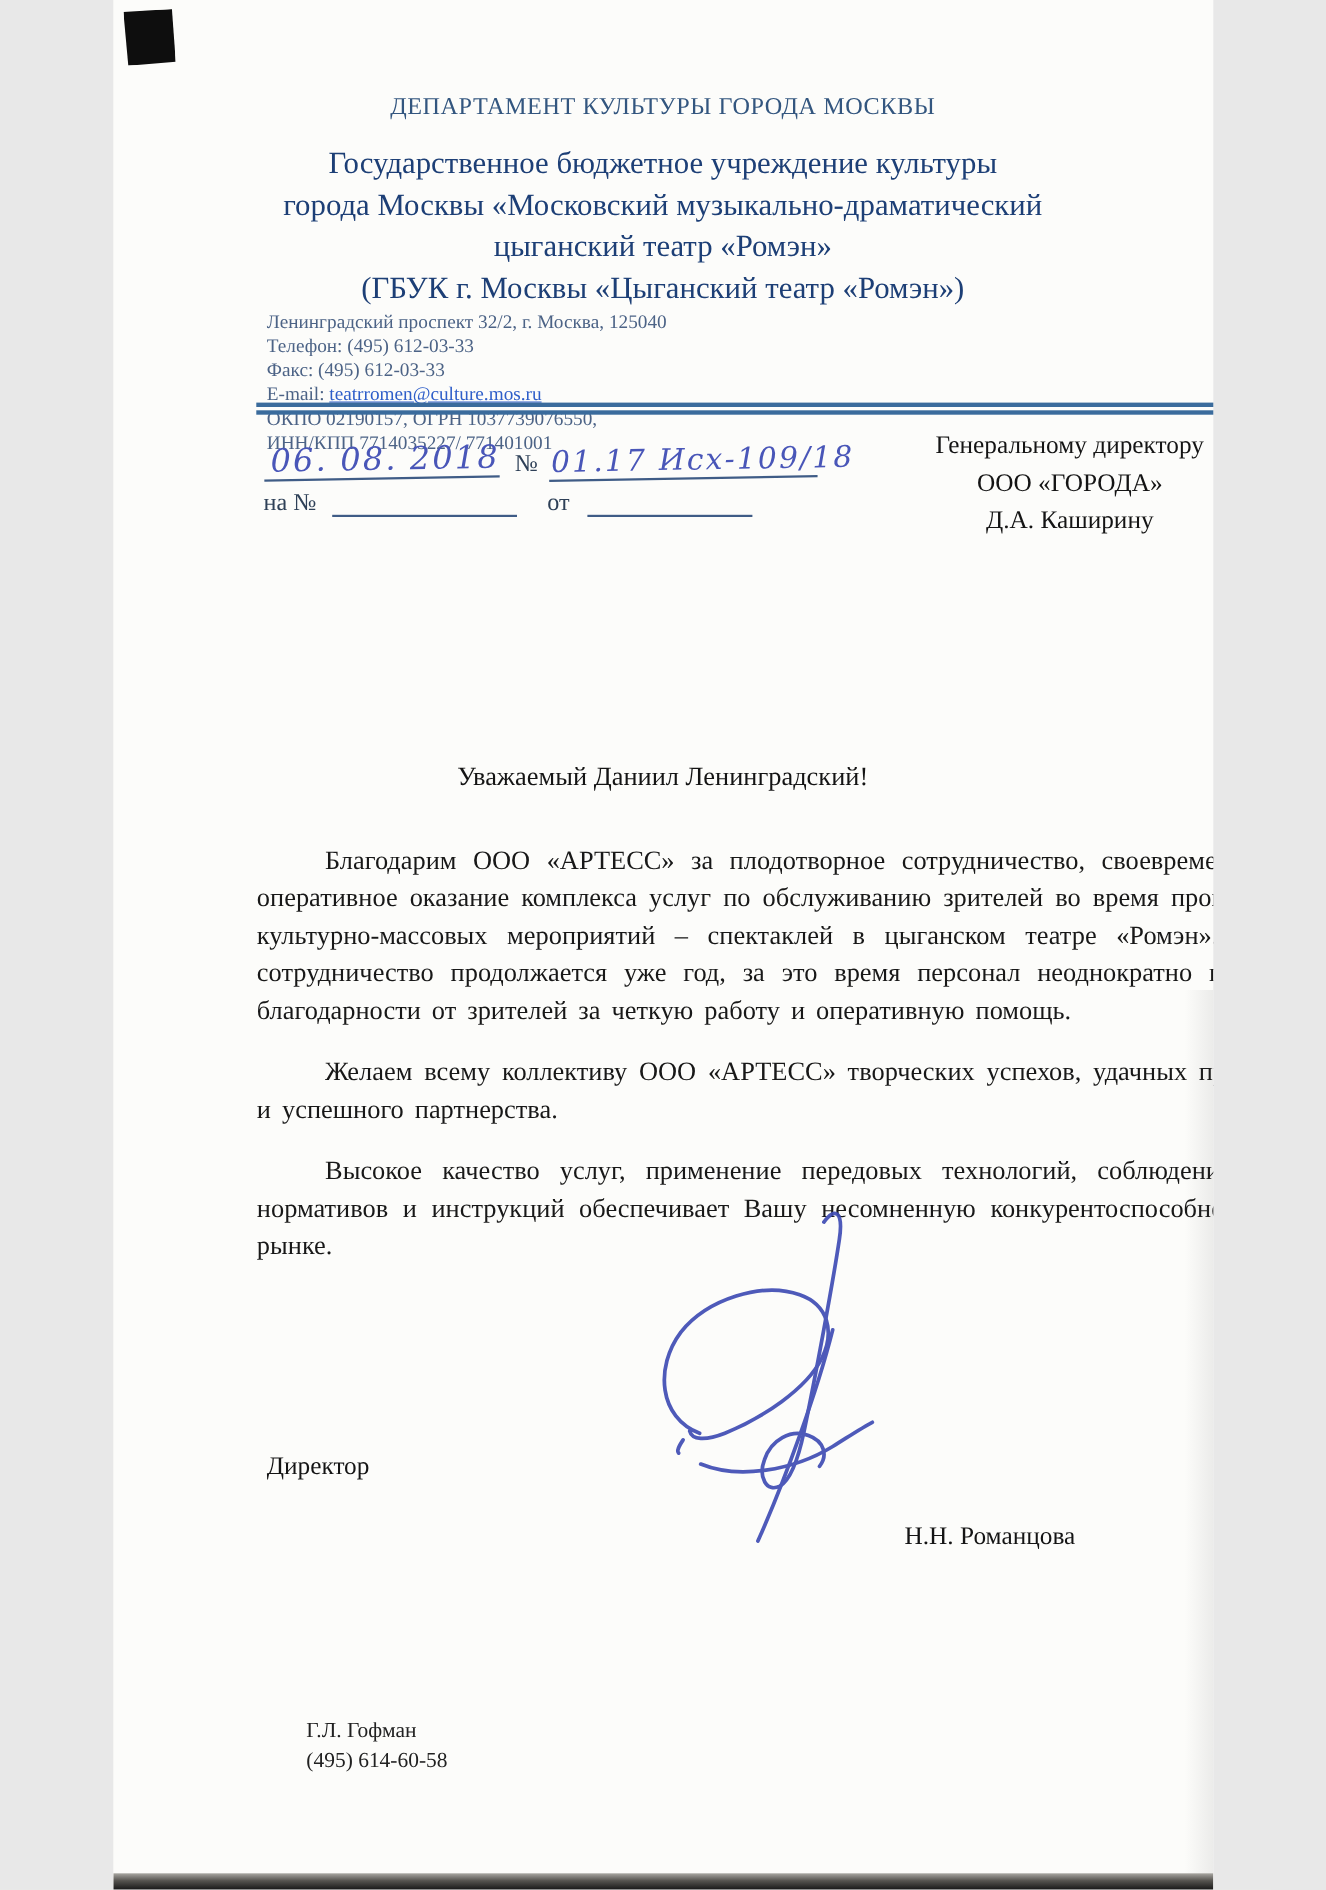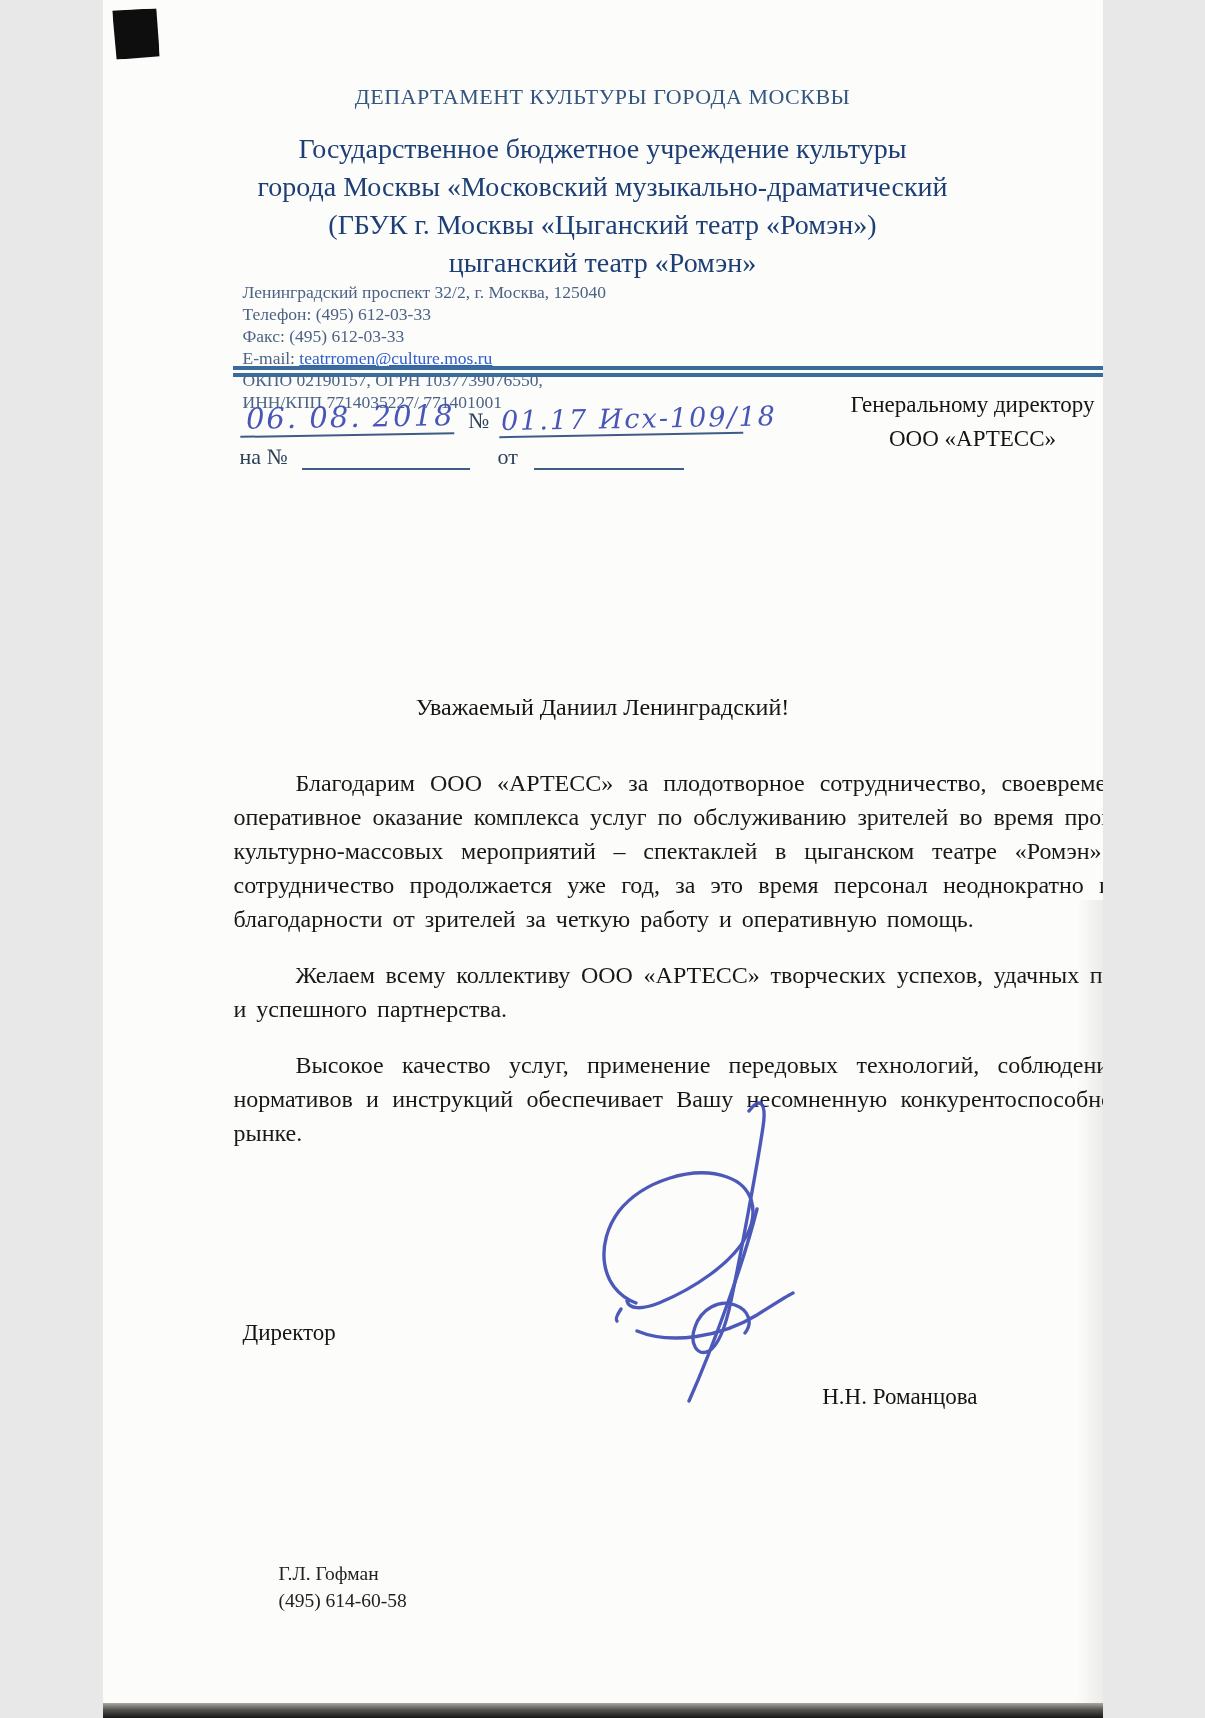--- a/index.html
+++ b/index.html
@@ -97,22 +97,22 @@
 
 <div class="page">
 
   <div class="corner-artifact"></div>
 
   <div class="header">
     <div class="dept">ДЕПАРТАМЕНТ КУЛЬТУРЫ ГОРОДА МОСКВЫ</div>
     <div class="org">
       <div>Государственное бюджетное учреждение культуры</div>
       <div>города Москвы «Московский музыкально-драматический</div>
+      <div>цыганский театр «Ромэн»</div>
       <div>(ГБУК г. Москвы «Цыганский театр «Ромэн»)</div>
-      <div>цыганский театр «Ромэн»</div>
     </div>
   </div>
 
   <div class="contacts">
     <div class="contacts-left">
       <div>Ленинградский проспект 32/2, г. Москва, 125040</div>
       <div>Телефон: (495) 612-03-33</div>
       <div>Факс: (495) 612-03-33</div>
     </div>
     <div class="contacts-right">
@@ -133,21 +133,22 @@
     <div class="ref-line2">
       <span>на №</span>
       <span class="blank blank1"></span>
       <span class="from-label">от</span>
       <span class="blank blank2"></span>
     </div>
   </div>
 
   <div class="recipient">
     <div>Генеральному директору</div>
-    <div>ООО «АРТЕСС»</div>
+    <div>ООО «ГОРОДА»</div>
+    <div>Д.А. Каширину</div>
   </div>
 
   <div class="salutation">Уважаемый Даниил Ленинградский!</div>
 
   <div class="body">
     <p>Благодарим ООО «АРТЕСС» за плодотворное сотрудничество, своевременное и оперативное оказание комплекса услуг по обслуживанию зрителей во время проведения культурно-массовых мероприятий – спектаклей в цыганском театре «Ромэн». Наше сотрудничество продолжается уже год, за это время персонал неоднократно получал благодарности от зрителей за четкую работу и оперативную помощь.</p>
     <p>Желаем всему коллективу ООО «АРТЕСС» творческих успехов, удачных проектов и успешного партнерства.</p>
     <p>Высокое качество услуг, применение передовых технологий, соблюдение всех нормативов и инструкций  обеспечивает Вашу несомненную конкурентоспособность на рынке.</p>
   </div>
 

